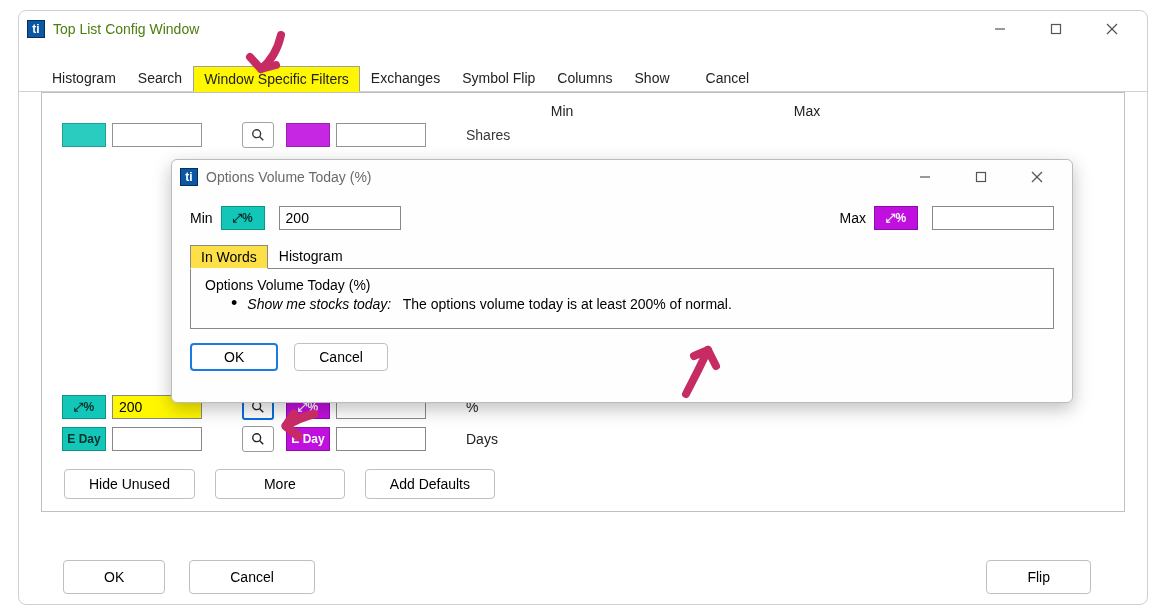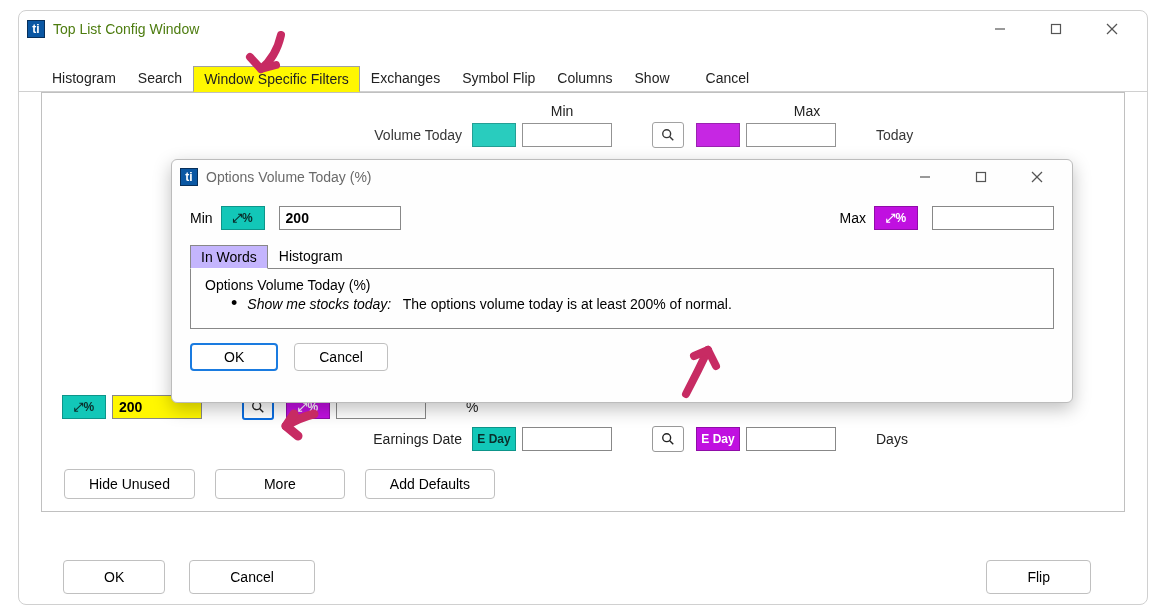--- a/index.html
+++ b/index.html
@@ -27,21 +27,21 @@
     .col-label { width: 410px; text-align: right; }
     .col-min { width: 180px; text-align: center; }
     .col-search { width: 60px; }
     .col-max { width: 190px; text-align: center;}
 
     .filter-row { display:flex; align-items:center; height: 32px; font-size:14px; color:#222; }
     .filter-row .fld-label { width: 410px; text-align:right; padding-right: 10px; }
     .pill { width: 44px; height: 24px; font-size: 12px; font-weight:bold; display:inline-flex; align-items:center; justify-content:center; border:1px solid rgba(0,0,0,0.25); margin-right: 6px;}
     .pill.teal { background: #12c7b8; color: #0a2f2c; }
     .pill.purple { background: #c010e0; color: #fff; }
-    .inp { height: 24px; border: 1px solid #888; padding: 0 6px; font-size: 14px; width: 90px; background:#fff;font-weight:bold;}
+    .inp { height: 24px; border: 1px solid #888; padding: 0 6px; font-size: 14px; width: 90px; background:#fff;}
     .inp.yellow { background: #fff700; }
     .srch-btn { width: 32px; height: 26px; border: 1px solid #999; border-radius:3px; background:#fff; display:flex; align-items:center; justify-content:center; }
     .srch-btn.sel { border: 2px solid #0a6de0; }
 
     .btnrow { display:flex; gap: 20px; padding: 14px 22px 0 22px; }
     .btn { border: 1px solid #c0c0c0; background:#fff; border-radius:4px; font-size:14px; padding: 6px 24px; cursor:pointer; }
     .btn.w { padding: 8px 40px; }
     .btn.primary { border: 2px solid #1a7be0; }
 
     .bottom-buttons { position:absolute; bottom: 10px; display:flex; gap:24px; }
@@ -54,21 +54,21 @@
       border: 1px solid #bcbcbc; background: #fefefe; border-radius: 6px;
       box-shadow: 0 6px 18px rgba(0,0,0,0.25);
     }
     .dialog .titlebar { height: 34px; }
     .dialog .title { color: #6a6a6a; font-size: 14px;}
     .dlg-body { padding: 4px 18px; font-size:14px; }
     .dlg-row { display:flex; align-items:center; gap: 8px; padding: 8px 0 14px 0; }
     .dlg-row .spacer { flex:1; }
     .dlg-tabs { display:flex; border-bottom: 1px solid #888;}
     .dlg-tab { padding: 3px 10px; border:1px solid transparent; border-bottom:none; font-size:14px;}
-    .dlg-tab.active { border:1px solid #888; border-bottom:1px solid #fff; position:relative; top:1px; background:#c4b5fd;}
+    .dlg-tab.active { border:1px solid #888; border-bottom:1px solid #fff; position:relative; top:1px; background:#fde047;}
     .word-box { border: 1px solid #888; padding: 8px 14px 14px 14px; margin-top:-1px; }
     .bullet { display:flex; gap: 10px; padding-left: 26px; align-items:baseline;}
     .bullet::before { content: "•"; font-size:18px; }
     .dlg-buttons { display:flex; gap: 16px; padding: 14px 0 0 0;}
     
     
     .arrow-down { position:absolute; top: 27px; left: 236px; }
     .arrow-up   { position:absolute; top: 336px; left: 668px; }
     .arrow-left { position:absolute; top: 408px; left: 276px; }
     .annot { fill: #c72b63; stroke: #c72b63; }
@@ -117,35 +117,34 @@
 
   <div class="content-area">
     <div class="headers">
       <div class="col-label"></div>
       <div class="col-min">Min</div>
       <div class="col-search"></div>
       <div class="col-max">Max</div>
     </div>
 
     <div class="filter-row" style="opacity:0.9;">
-      <div class="fld-label">Volume Today</div>
       <span class="pill teal"></span>
       <input class="inp" value="" style="">
       <div style="width:40px;"></div>
       <button class="srch-btn">
           <svg class="mag" viewBox="0 0 16 16">
             <circle cx="6.5" cy="6.5" r="4.5" fill="none" stroke="#222" stroke-width="1.6"></circle>
             <line x1="10" y1="10" x2="14" y2="14" stroke="#222" stroke-width="1.6"></line>
           </svg>
         </button>
       <div style="width:12px;"></div>
       <span class="pill purple"></span>
       <input class="inp" value="" style="">
       <div style="width:40px;"></div>
-      <div>Today</div>
+      <div>Shares</div>
     </div>
 
     <div style="height:240px;"></div>
 
     <div class="filter-row">
       <span class="pill teal">⤢%</span>
       <input class="inp yellow" value="200" style="">
       <div style="width:40px;"></div>
       <button class="srch-btn sel">
           <svg class="mag" viewBox="0 0 16 16">
@@ -154,21 +153,20 @@
           </svg>
         </button>
       <div style="width:12px;"></div>
       <span class="pill purple">⤢%</span>
       <input class="inp" value="" style="">
       <div style="width:40px;"></div>
       <div>%</div>
     </div>
 
     <div class="filter-row">
-      <div class="fld-label">Earnings Date</div>
       <span class="pill teal">E Day</span>
       <input class="inp" value="" style="">
       <div style="width:40px;"></div>
       <button class="srch-btn">
           <svg class="mag" viewBox="0 0 16 16">
             <circle cx="6.5" cy="6.5" r="4.5" fill="none" stroke="#222" stroke-width="1.6"></circle>
             <line x1="10" y1="10" x2="14" y2="14" stroke="#222" stroke-width="1.6"></line>
           </svg>
         </button>
       <div style="width:12px;"></div>

